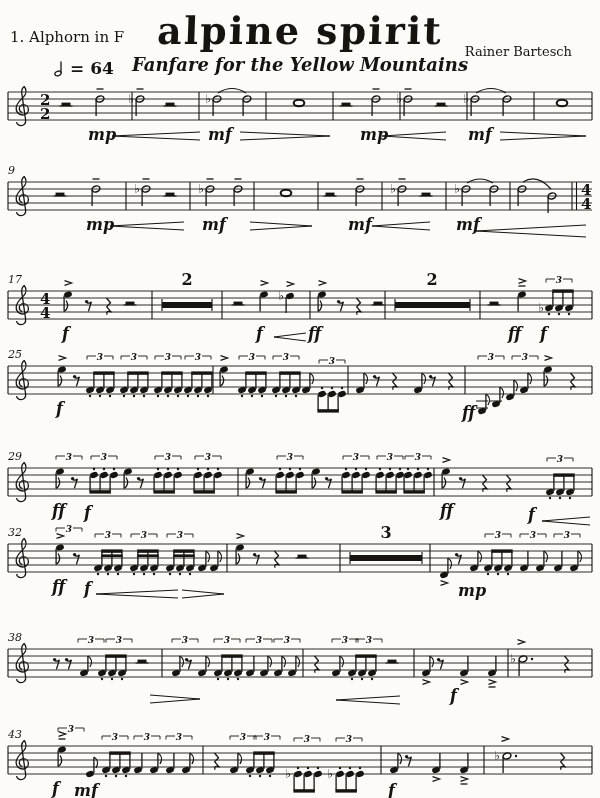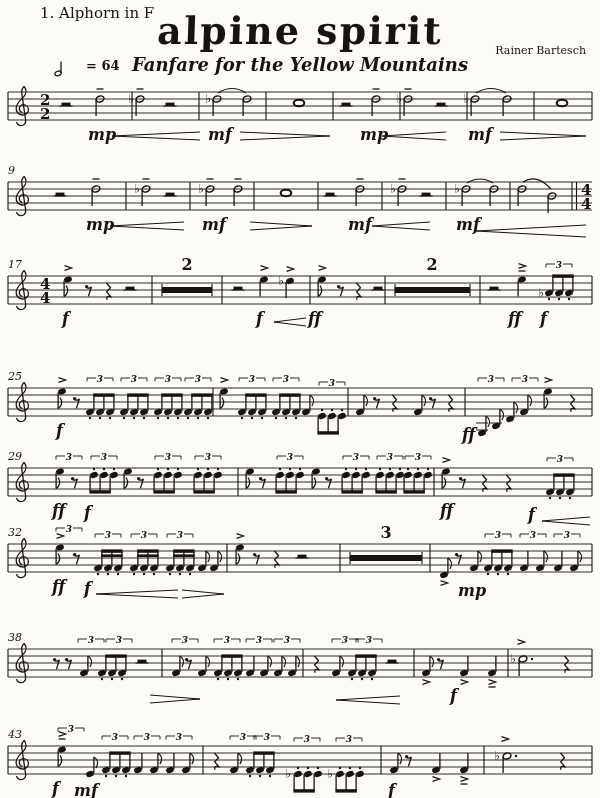--- a/index.html
+++ b/index.html
@@ -1,25 +1,25 @@
 <!DOCTYPE html>
 <html><head>
 <meta charset="utf-8">
 <style>
   html,body{margin:0;padding:0;background:#e8e6e2;}
   .page{position:relative;width:600px;height:798px;background:#fcfbf7;overflow:hidden;
         font-family:"DejaVu Serif",serif;color:#17140f;}
-  .t-part{position:absolute;left:10px;top:4px;font-size:15px;margin-left:30px;}
+  .t-part{position:absolute;left:10px;top:28px;font-size:15px;}
   .t-title{position:absolute;left:0;right:0;top:8px;text-align:center;font-size:38px;
            font-weight:bold;letter-spacing:2px;transform:skewX(-2deg);}
   .t-sub{position:absolute;left:0;right:0;top:54px;text-align:center;font-style:italic;
          font-weight:bold;font-size:18px;}
-  .t-comp{position:absolute;right:14px;top:44px;font-size:11px;}
-  .t-tempo{position:absolute;left:54px;top:58px;font-size:13px;font-weight:bold;
-           display:flex;align-items:flex-start;gap:20px;}
+  .t-comp{position:absolute;right:28px;top:44px;font-size:13px;}
+  .t-tempo{position:absolute;left:54px;top:58px;font-size:17px;font-weight:bold;
+           display:flex;align-items:flex-start;gap:4px;}
   .sys{position:absolute;left:0;width:600px;height:85px;}
   .sys svg{overflow:visible;display:block;}
   svg{fill:#17140f;}
   .st{stroke:#17140f;stroke-width:.9;fill:none}
   .bl{stroke:#17140f;stroke-width:1.1;fill:none}
   .sm{stroke:#17140f;stroke-width:1.3;fill:none}
   .hp{stroke:#17140f;stroke-width:1;fill:none}
   .sl{stroke:#17140f;stroke-width:1.2;fill:none}
   .bk{stroke:#17140f;stroke-width:.9;fill:none}
   .ld{stroke:#17140f;stroke-width:1;fill:none}
@@ -224,21 +224,21 @@
     <text class="dyn" x="202" y="68">mf</text>
     <path class="hp" d="M250 60 L312 64 M250 68 L312 64"></path>
     <text class="dyn" x="348" y="68">mf</text>
     <path class="hp" d="M372 64 L430 60 M372 64 L430 68"></path>
     <text class="dyn" x="456" y="68">mf</text>
     <path class="hp" d="M476 69 L586 63 M476 69 L586 75"></path>
   </svg>
   </div>
 
   
-  <div class="sys" style="top:256px">
+  <div class="sys" style="top:271px">
   <svg width="600" height="85">
     <text class="mnum" x="8" y="12">17</text>
     <path class="st" d="M8 20H592 M8 27H592 M8 34H592 M8 41H592 M8 48H592"></path>
     <path class="bl" d="M8 20V48 M152 20V48 M222 20V48 M310 20V48 M385 20V48 M480 20V48 M592 20V48"></path>
     <g transform="translate(14,20)">
           <use href="#clef"></use>
         </g>
     <text class="tsig" x="40" y="32.5">4</text>
     <text class="tsig" x="40" y="46.5">4</text>
     <use href="#e8d" x="68" y="23.5"></use>
@@ -273,21 +273,21 @@
     <text class="dyn" x="62" y="68">f</text>
     <text class="dyn" x="256" y="68">f</text>
     <path class="hp" d="M274 66 L306 62 M274 66 L306 70"></path>
     <text class="dyn" x="308" y="68">ff</text>
     <text class="dyn" x="508" y="68">ff</text>
     <text class="dyn" x="540" y="68">f</text>
   </svg>
   </div>
 
   
-  <div class="sys" style="top:368px">
+  <div class="sys" style="top:346px">
   <svg width="600" height="85">
     <text class="mnum" x="8" y="12">25</text>
     <path class="st" d="M8 20H592 M8 27H592 M8 34H592 M8 41H592 M8 48H592"></path>
     <path class="bl" d="M8 20V48 M213 20V48 M348 20V48 M465 20V48 M592 20V48"></path>
     <g transform="translate(14,20)">
           <use href="#clef"></use>
         </g>
     <use href="#e8d" x="62" y="23.5"></use>
         <use href="#acc" x="62" y="12"></use>
     <use href="#rs8" x="76" y="30"></use>

